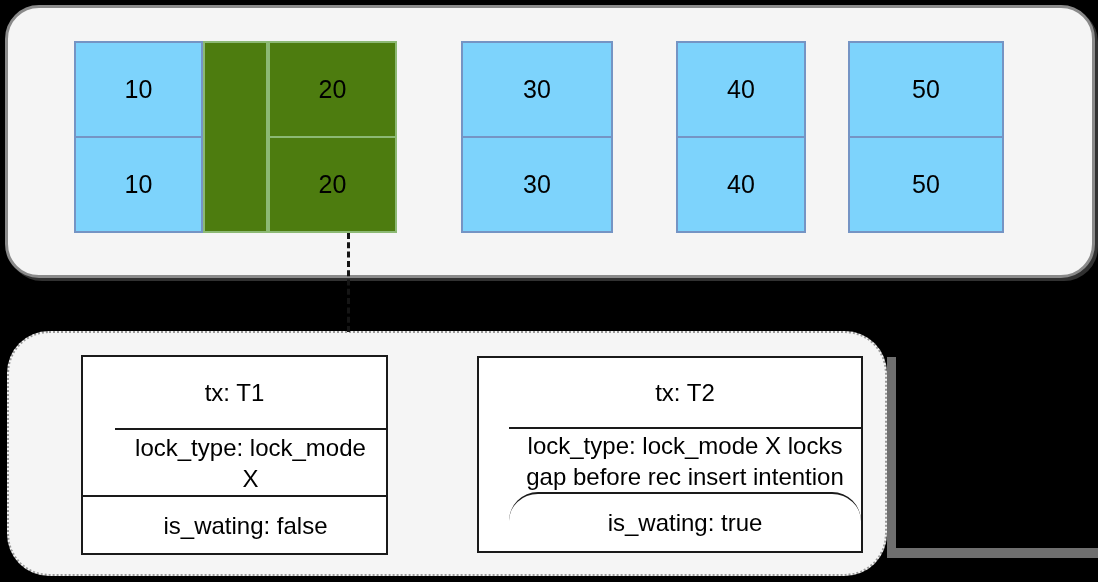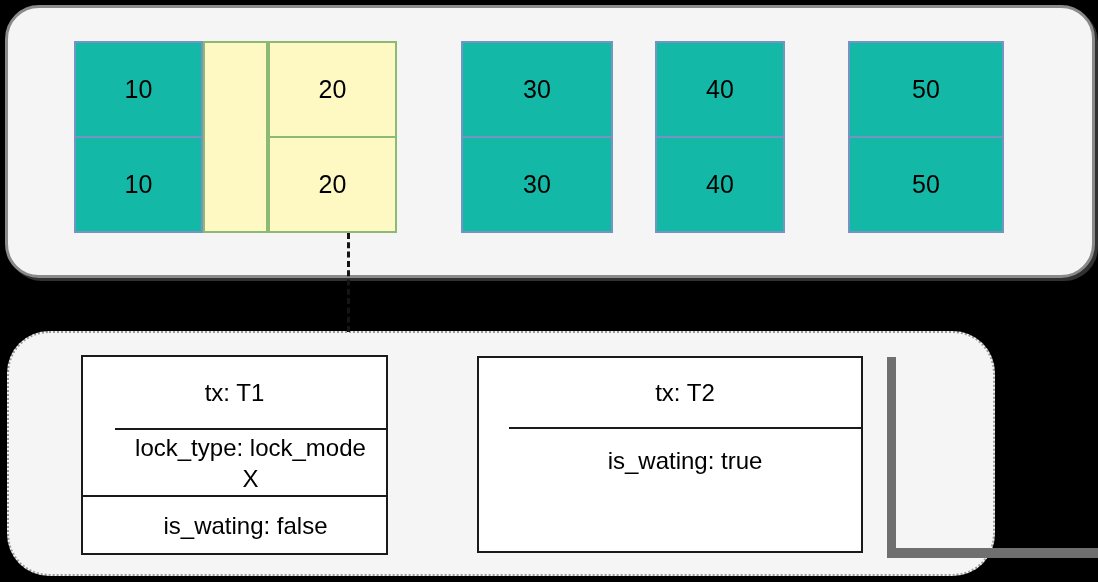--- a/index.html
+++ b/index.html
@@ -10,37 +10,37 @@
     -webkit-font-smoothing:antialiased;
   }
   
   .panel{position:absolute;background:#f5f5f5;box-sizing:border-box;}
   .panel-top{
     left:5px;top:5px;width:1090px;height:273px;
     border:3px solid #8a8a8a;border-radius:34px;
     box-shadow:3px 3px 0 rgba(90,90,90,.55);
   }
   .panel-bottom{
-    left:7px;top:331px;width:988px;height:245px;
+    left:7px;top:331px;width:880px;height:245px;
     border:2px dotted #9a9a9a;border-radius:42px;
   }
   
   .block{position:absolute;top:33px;height:192px;box-sizing:border-box;
          display:flex;flex-direction:column;}
   .block .cell{flex:1;display:flex;align-items:center;justify-content:center;
                font-size:25px;color:#000;}
-  .blue{background:#14b8a6;border:2px solid #7594c4;text-align:right;}
+  .blue{background:#7dd3fc;border:2px solid #7594c4;text-align:right;}
   .blue .cell + .cell{border-top:2px solid #7594c4;}
-  .green{background:#fef9c3;border:2px solid #8cb974;}
+  .green{background:#4d7c0f;border:2px solid #8cb974;}
   .green .cell + .cell{border-top:2px solid #8cb974;}
   .b-10{left:66px;width:129px;}
   .b-gap{left:195px;width:65px;}
   .b-20{left:260px;width:129px;}
   .b-30{left:453px;width:152px;}
-  .b-40{left:647px;width:130px;}
+  .b-40{left:668px;width:130px;}
   .b-50{left:840px;width:156px;}
   
   .connector{
     position:absolute;left:347px;top:233px;height:99px;width:0;
     border-left:3px dashed #151515;z-index:5;
   }
   
   .lock-table{position:absolute;background:#fff;box-sizing:border-box;
               border:2.5px solid #1a1a1a;display:flex;flex-direction:column;}
   .lock-table .row{display:flex;align-items:center;justify-content:center;
@@ -99,19 +99,20 @@
 <div class="panel panel-bottom">
 
   <div class="lock-table t1">
     <div class="row">tx: T1</div>
     <div class="row">lock_type: lock_mode X</div>
     <div class="row">is_wating: false</div>
   </div>
 
   <div class="lock-table t2">
     <div class="row">tx: T2</div>
+    <div class="row">lock_type: lock_mode X locks gap before rec insert intention</div>
     <div class="row">is_wating: true</div>
   </div>
 
 </div>
 
 <div class="shadow-bar shadow-v"></div>
 <div class="shadow-bar shadow-h"></div>
 
 </body></html>

